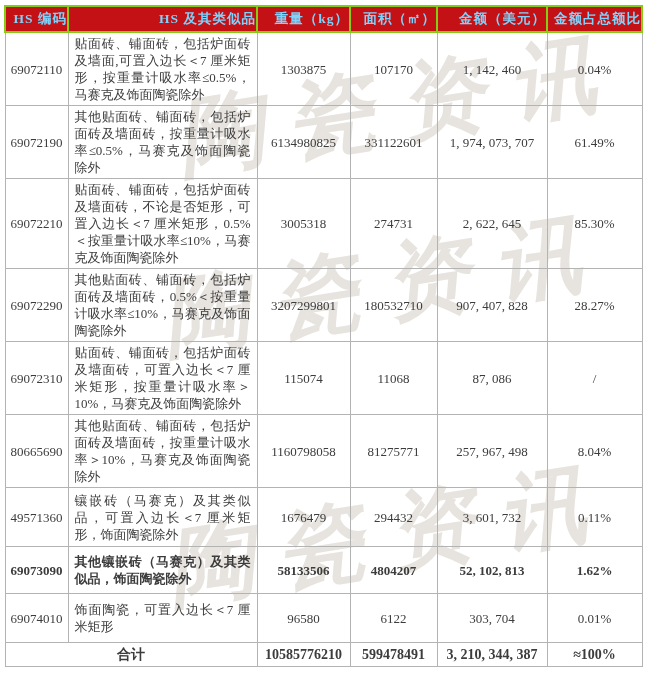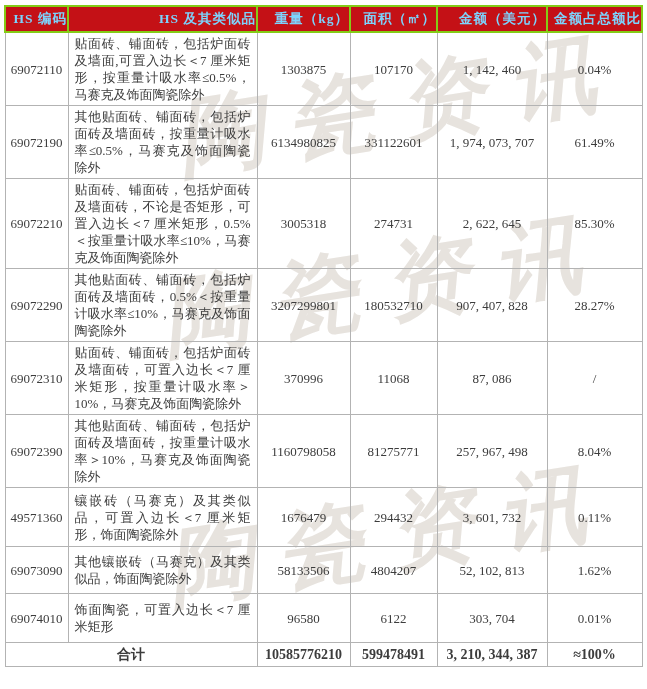--- a/index.html
+++ b/index.html
@@ -80,21 +80,21 @@
     text-align: justify;
     padding: 2px 6px;
   }
   tbody tr:nth-child(1)  { height: 71px; }
   tbody tr:nth-child(2)  { height: 71px; }
   tbody tr:nth-child(3)  { height: 86px; }
   tbody tr:nth-child(4)  { height: 70px; }
   tbody tr:nth-child(5)  { height: 72px; }
   tbody tr:nth-child(6)  { height: 72px; }
   tbody tr:nth-child(7)  { height: 59px; }
-  tbody tr:nth-child(8)  { height: 47px; }
+  tbody tr:nth-child(8)  { height: 47px; font-weight: bold; }
   tbody tr:nth-child(9)  { height: 49px; padding-left: 38px; }
   tbody tr:nth-child(10) { height: 24px; }
   tr.total-row { height: 28px; }
   tr.total-row td {
     font-weight: bold;
     font-size: 14px;
     text-align: center;
   }
 </style>
 </head>
@@ -156,27 +156,27 @@
         <td>69072290</td>
         <td class="name-cell">其他贴面砖、铺面砖，包括炉面砖及墙面砖，0.5%＜按重量计吸水率≤10%，马赛克及饰面陶瓷除外</td>
         <td>3207299801</td>
         <td>180532710</td>
         <td>907, 407, 828</td>
         <td>28.27%</td>
       </tr>
       <tr>
         <td>69072310</td>
         <td class="name-cell">贴面砖、铺面砖，包括炉面砖及墙面砖，可置入边长＜7 厘米矩形，按重量计吸水率＞10%，马赛克及饰面陶瓷除外</td>
-        <td>370996</td>
+        <td>115074</td>
         <td>11068</td>
         <td>87, 086</td>
         <td>/</td>
       </tr>
       <tr>
-        <td>69072390</td>
+        <td>80665690</td>
         <td class="name-cell">其他贴面砖、铺面砖，包括炉面砖及墙面砖，按重量计吸水率＞10%，马赛克及饰面陶瓷除外</td>
         <td>1160798058</td>
         <td>81275771</td>
         <td>257, 967, 498</td>
         <td>8.04%</td>
       </tr>
       <tr>
         <td>49571360</td>
         <td class="name-cell">镶嵌砖（马赛克）及其类似品，可置入边长＜7 厘米矩形，饰面陶瓷除外</td>
         <td>1676479</td>

